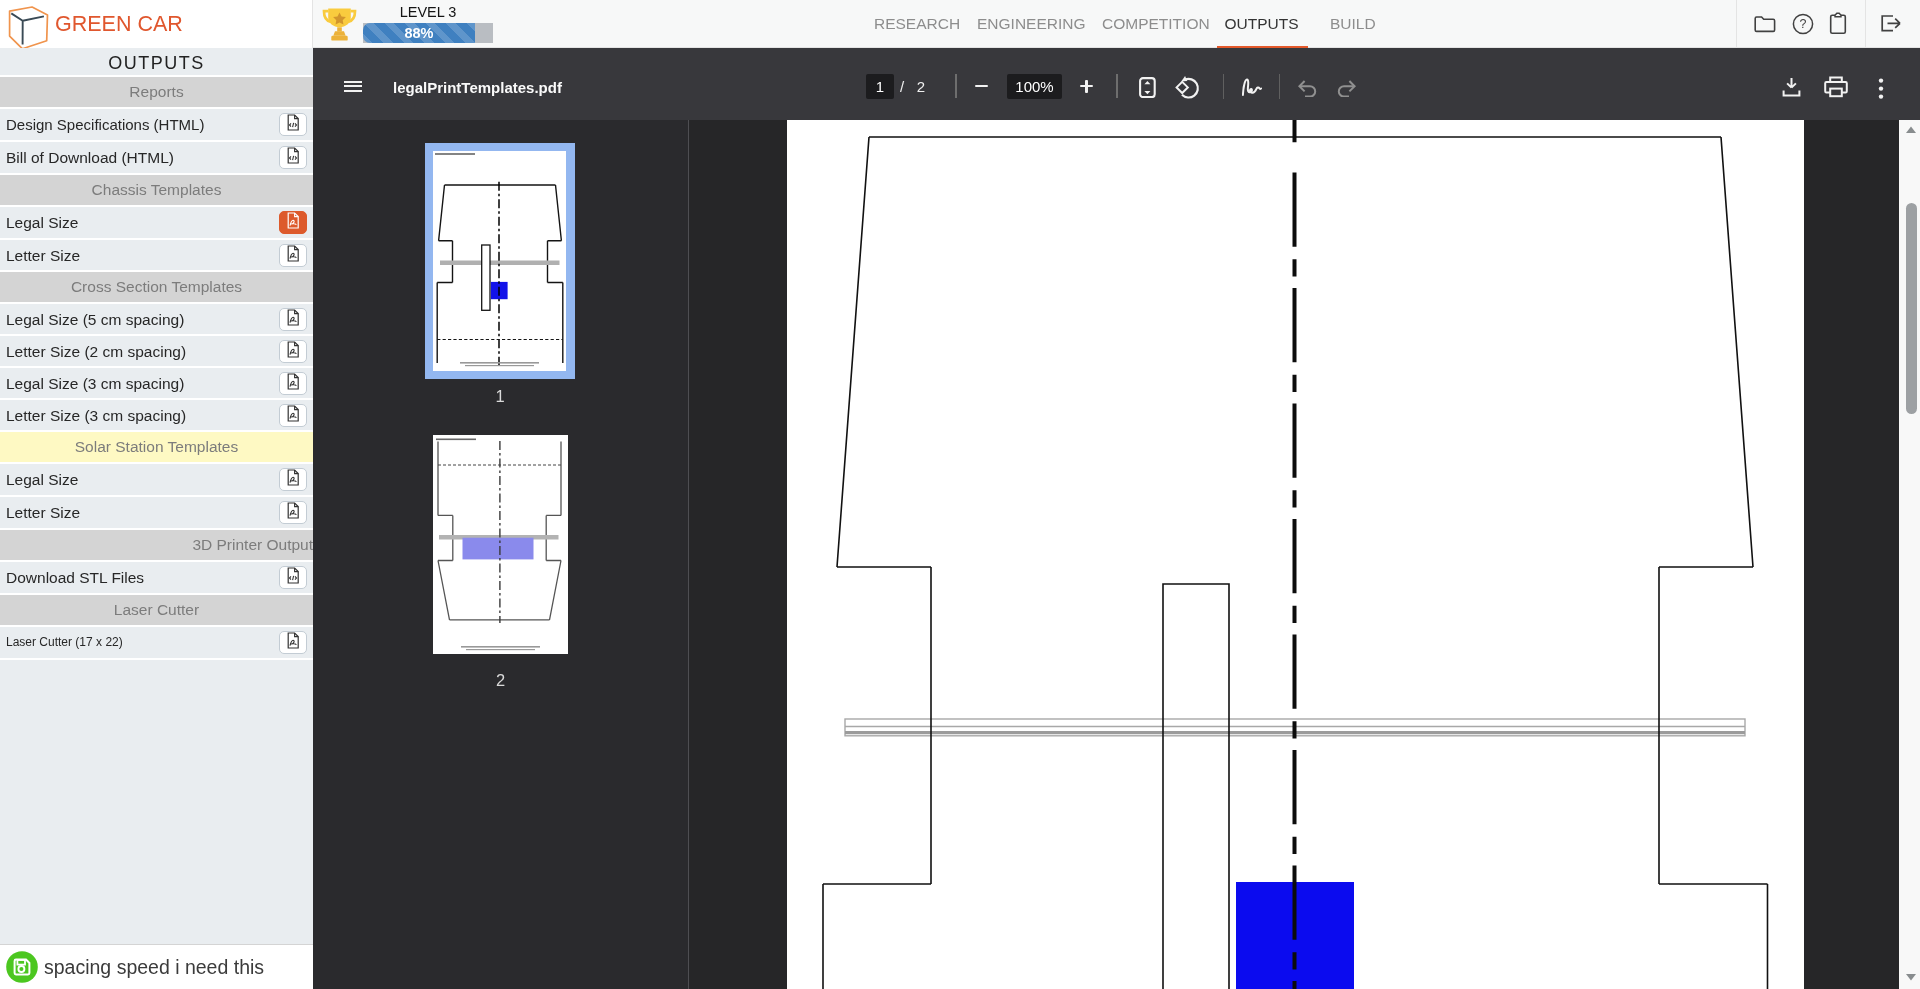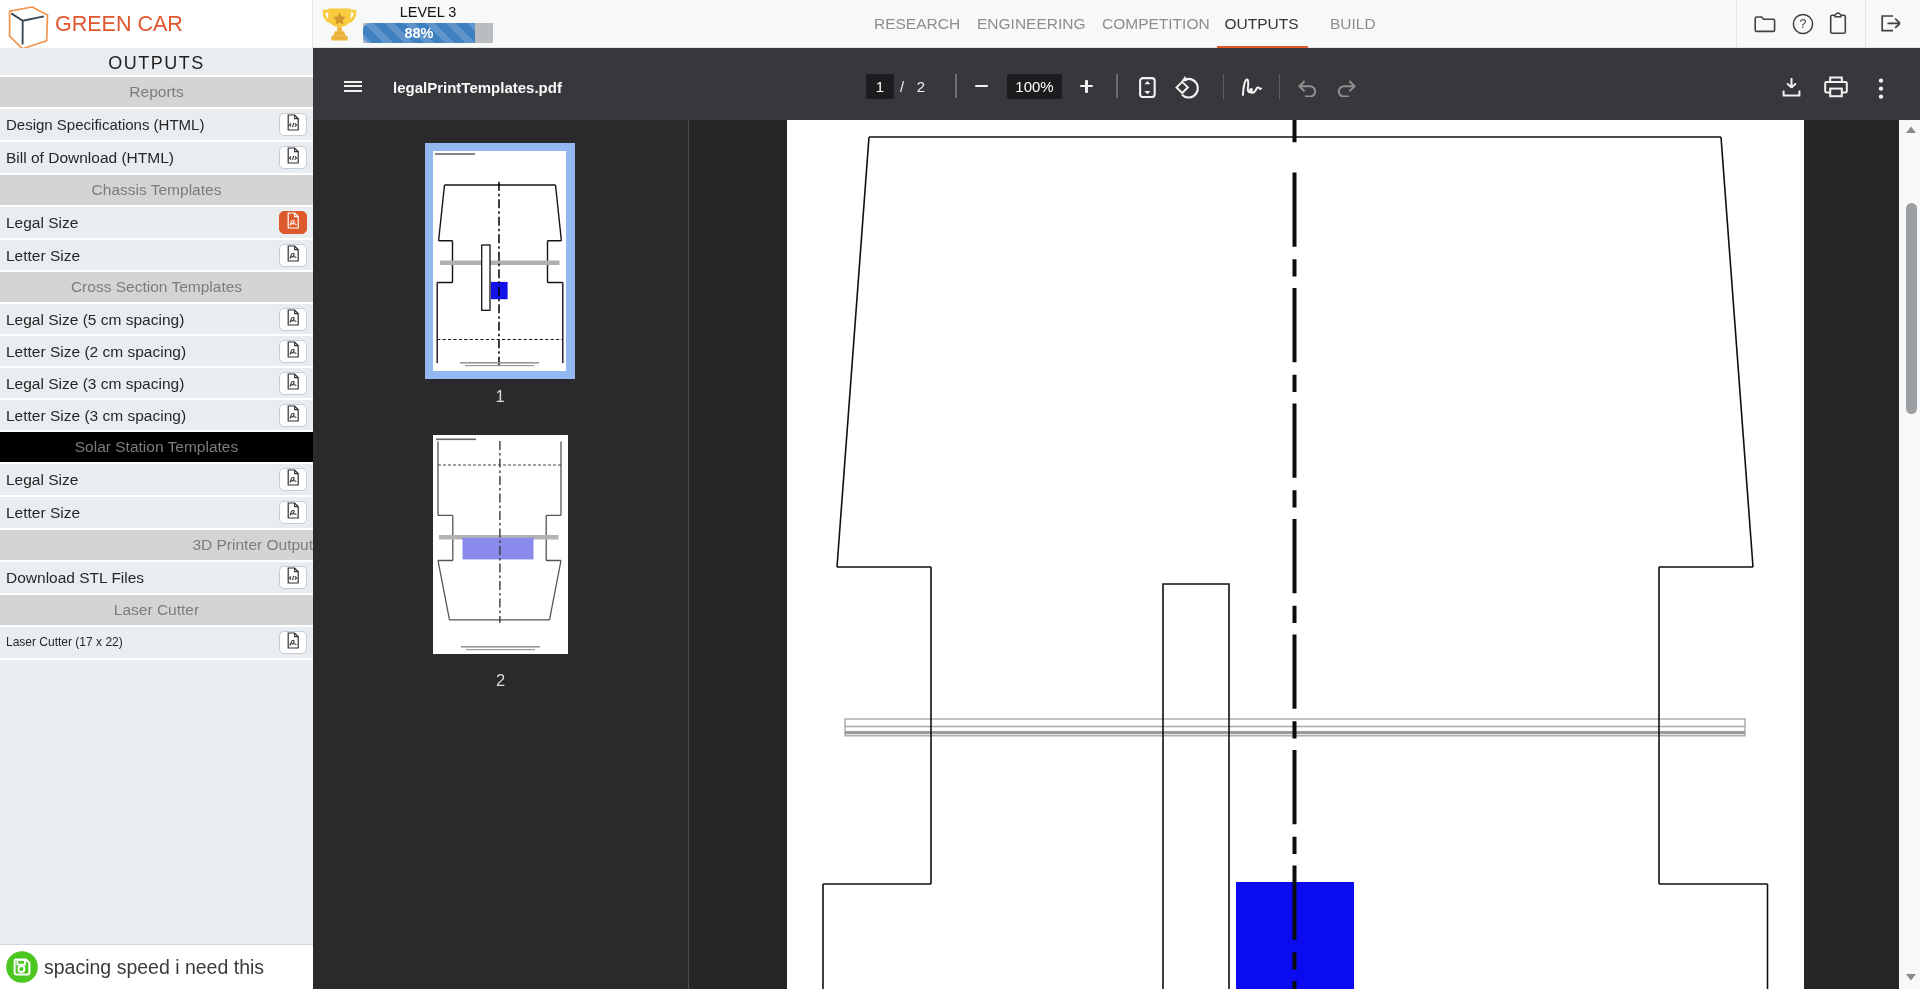--- a/index.html
+++ b/index.html
@@ -140,21 +140,21 @@
     </svg></div>
 
 <div class="abs" style="left:0;top:400px;width:313px;height:31px;background:#e9edf0;box-shadow:0 -2px 0 #fff;"></div>
 <div class="abs" style="left:6px;top:400px;height:31px;line-height:31px;font-size:15.5px;color:#272727;">Letter Size (3 cm spacing)</div>
 <div class="abs" style="left:279px;top:404px;width:28px;height:23px;background:#ffffff;border:1px solid #c3ccd4;border-radius:5px;text-align:center;line-height:19px;"><svg width="14" height="17" viewBox="0 0 14 17">
       <path d="M2.2,1 H8.6 L12.2,4.6 V16 H2.2 Z" fill="none" stroke="#333333" stroke-width="1.2"></path>
       <path d="M8.6,1 V4.6 H12.2" fill="none" stroke="#333333" stroke-width="1.1"></path>
       <path d="M4,13.6 C4.6,10.4 6.2,7.6 7.6,8.4 C9,9.2 7.4,12.2 4.8,12 C7.8,11.4 9.8,11.8 10.4,12.8" fill="none" stroke="#333333" stroke-width="1.1"></path>
     </svg></div>
 
-<div class="abs" style="left:0;top:432px;width:313px;height:30px;background:#000000;box-shadow:0 -2px 0 #fff;color:#7c7c7c;font-size:15.5px;text-align:center;line-height:30px;">Solar Station Templates</div>
+<div class="abs" style="left:0;top:432px;width:313px;height:30px;background:#fef9c3;box-shadow:0 -2px 0 #fff;color:#7c7c7c;font-size:15.5px;text-align:center;line-height:30px;">Solar Station Templates</div>
 
 <div class="abs" style="left:0;top:464px;width:313px;height:31px;background:#e9edf0;box-shadow:0 -2px 0 #fff;"></div>
 <div class="abs" style="left:6px;top:464px;height:31px;line-height:31px;font-size:15.5px;color:#272727;">Legal Size</div>
 <div class="abs" style="left:279px;top:468px;width:28px;height:23px;background:#ffffff;border:1px solid #c3ccd4;border-radius:5px;text-align:center;line-height:19px;"><svg width="14" height="17" viewBox="0 0 14 17">
       <path d="M2.2,1 H8.6 L12.2,4.6 V16 H2.2 Z" fill="none" stroke="#333333" stroke-width="1.2"></path>
       <path d="M8.6,1 V4.6 H12.2" fill="none" stroke="#333333" stroke-width="1.1"></path>
       <path d="M4,13.6 C4.6,10.4 6.2,7.6 7.6,8.4 C9,9.2 7.4,12.2 4.8,12 C7.8,11.4 9.8,11.8 10.4,12.8" fill="none" stroke="#333333" stroke-width="1.1"></path>
     </svg></div>
 
 <div class="abs" style="left:0;top:497px;width:313px;height:31px;background:#e9edf0;box-shadow:0 -2px 0 #fff;"></div>

